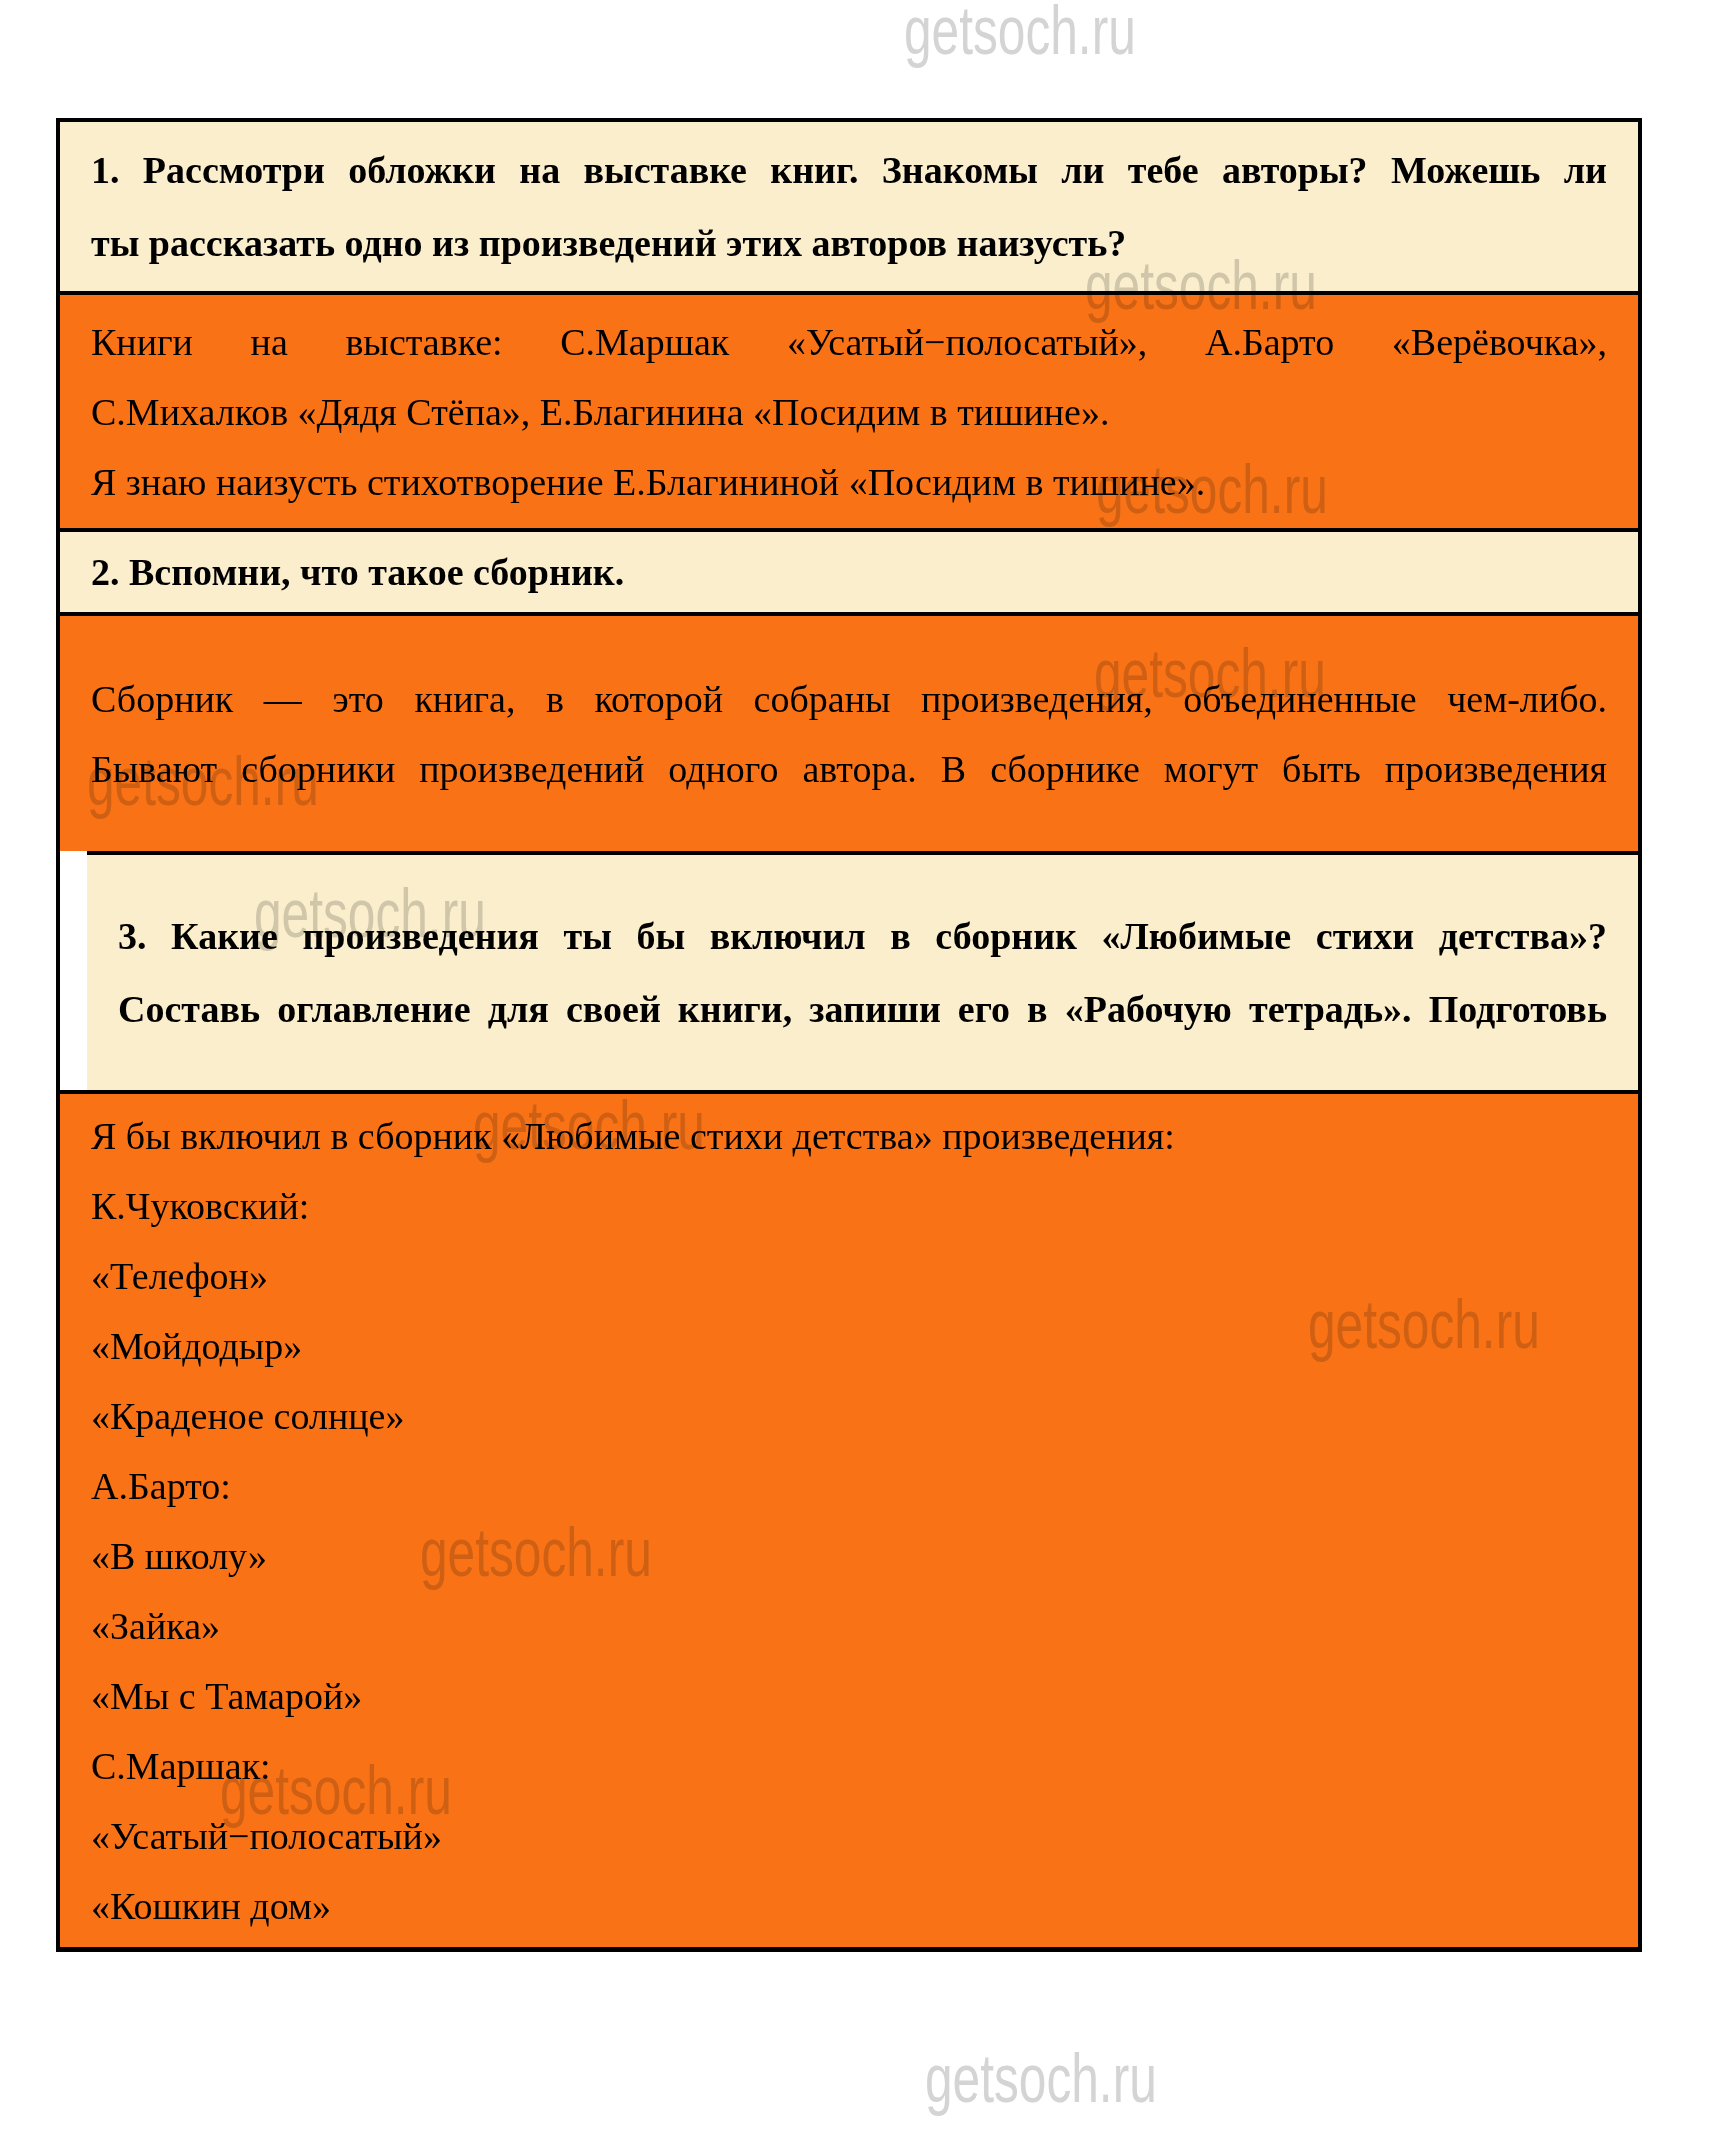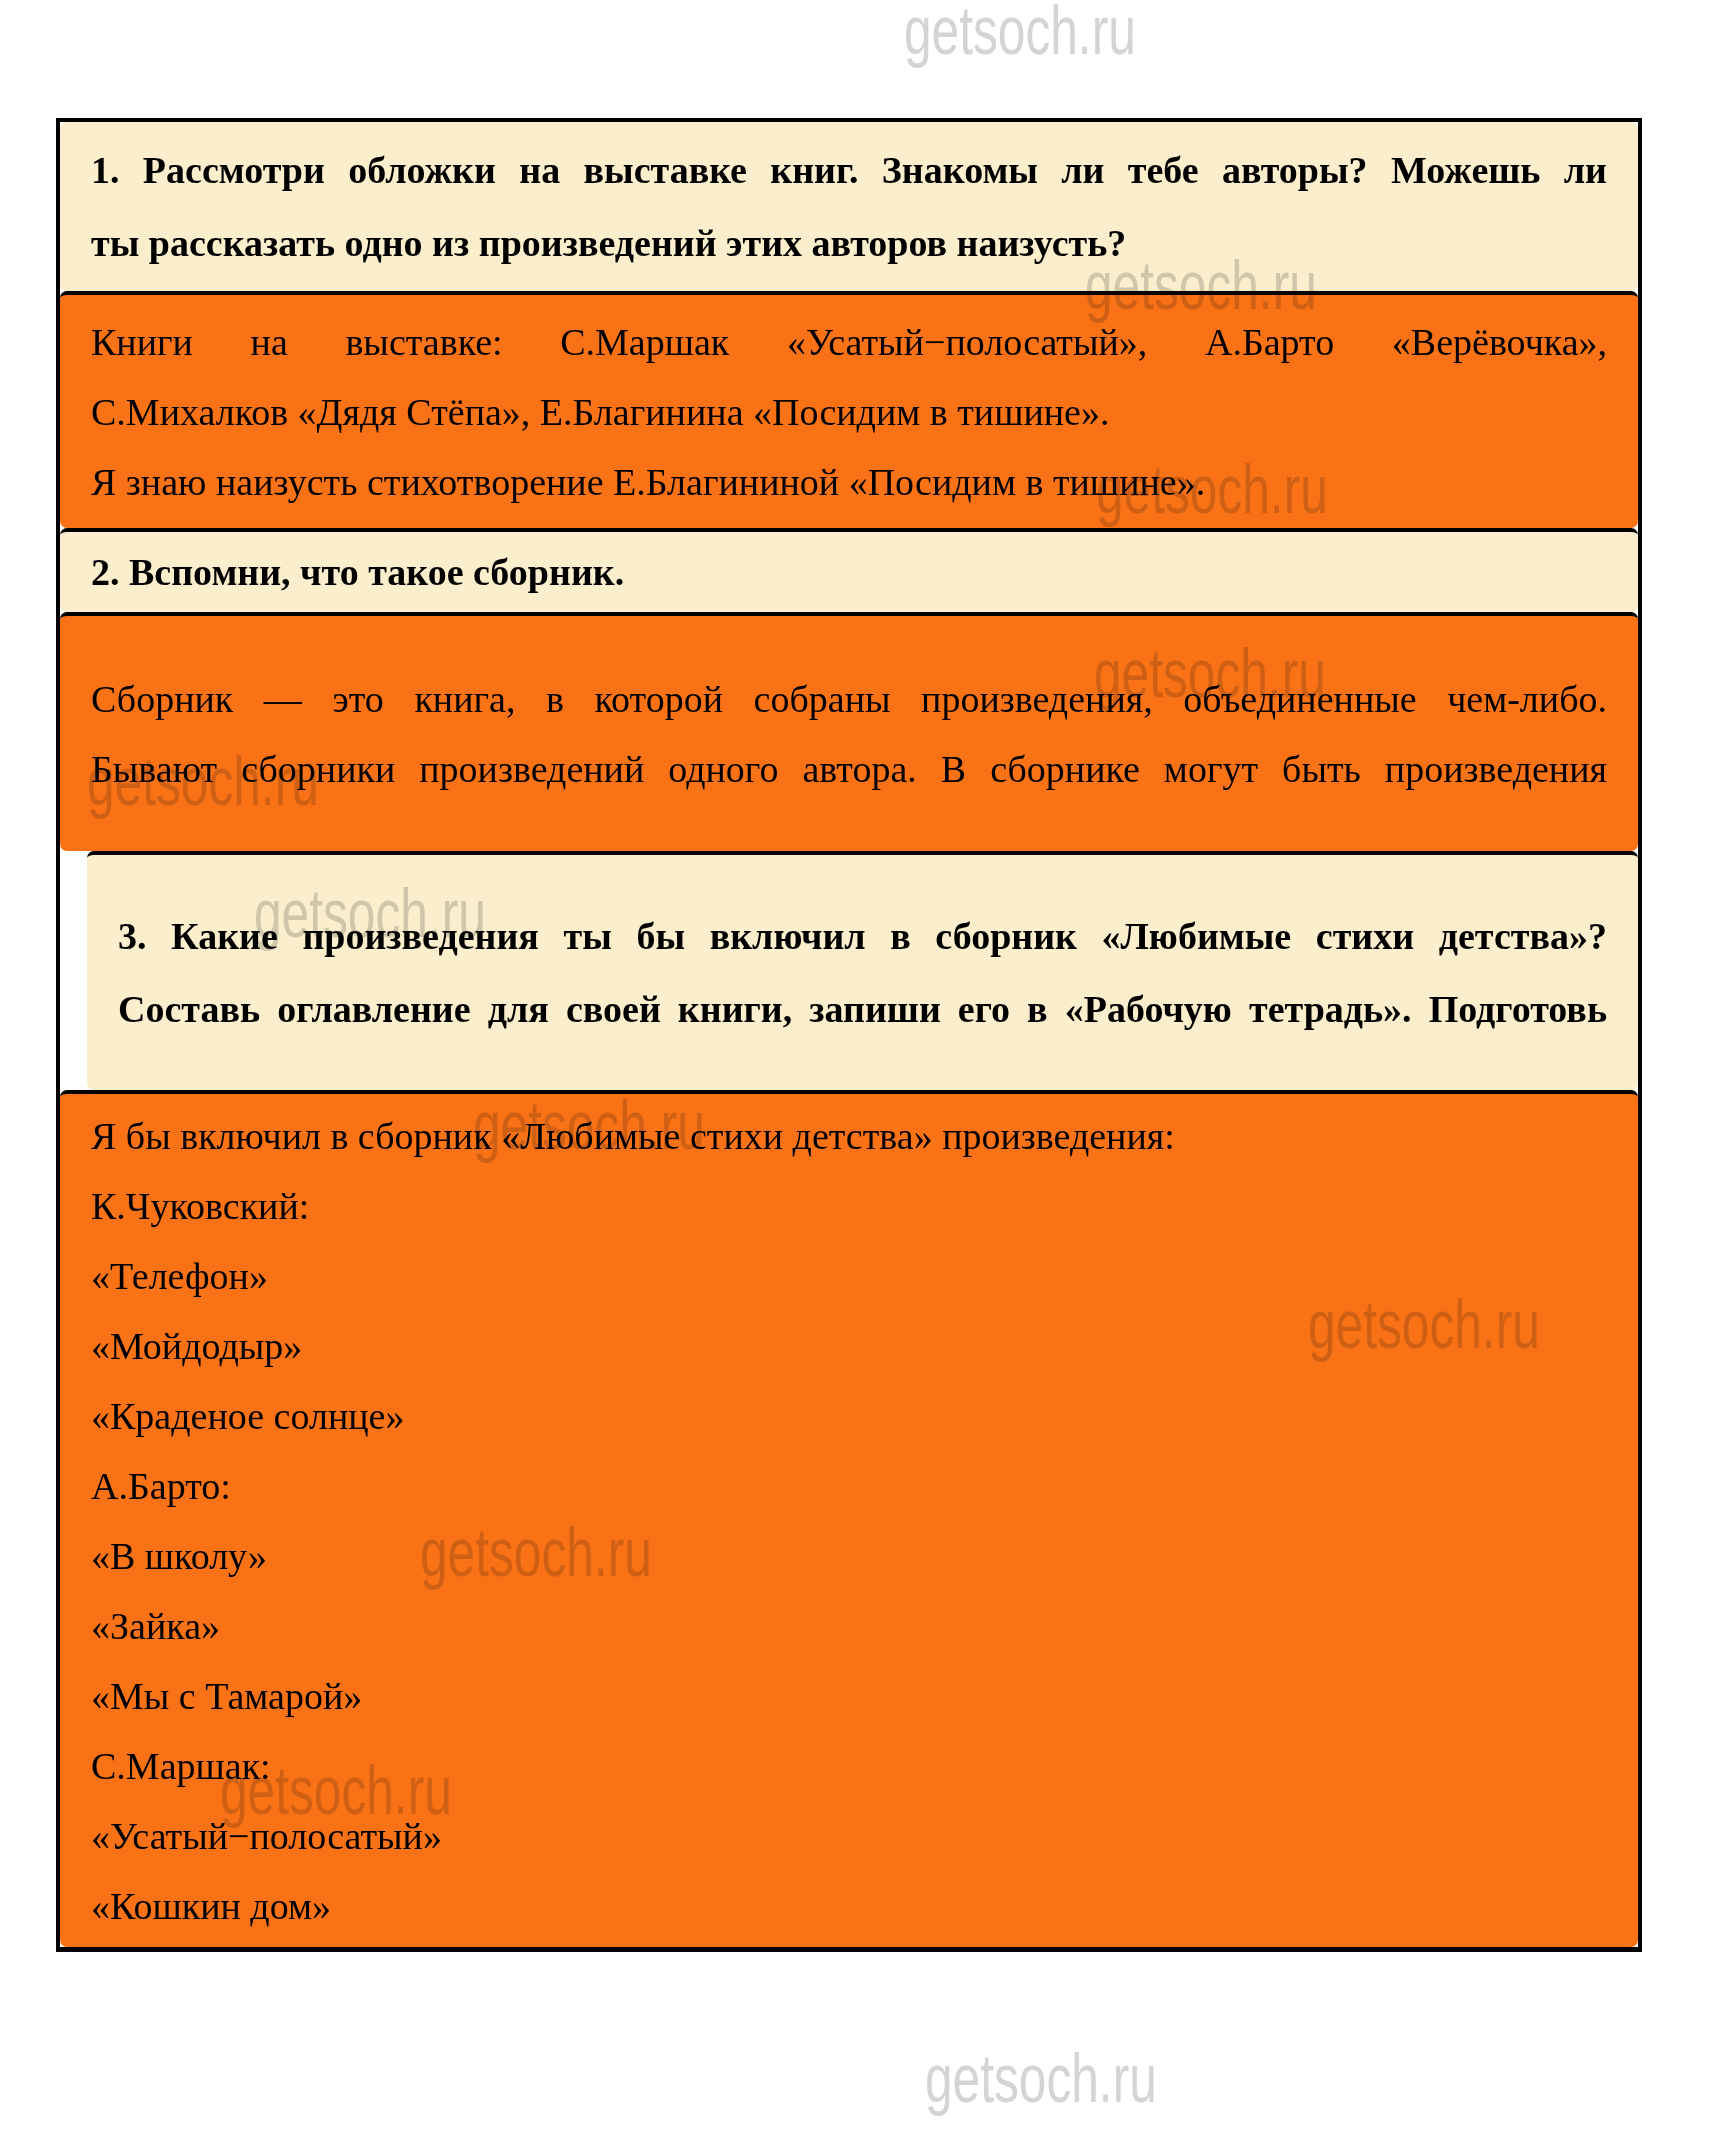--- a/index.html
+++ b/index.html
@@ -23,21 +23,20 @@
     border: 4.9px solid #000000;
     border-bottom-width: 5.6px;
     background: #ffffff;
   }
   .row {
     box-sizing: border-box;
     display: flex;
     flex-direction: column;
     justify-content: center;
     padding: 8px 31px;
-    border-radius: 7px;
   }
   .row + .row { border-top: 4.9px solid #000000; }
 
   .row.question {
     background: #fbeecd;
     font-weight: bold;
   }
   .row.answer { background: #f97316; }
 
   .r-q1 { height: 169px; }

